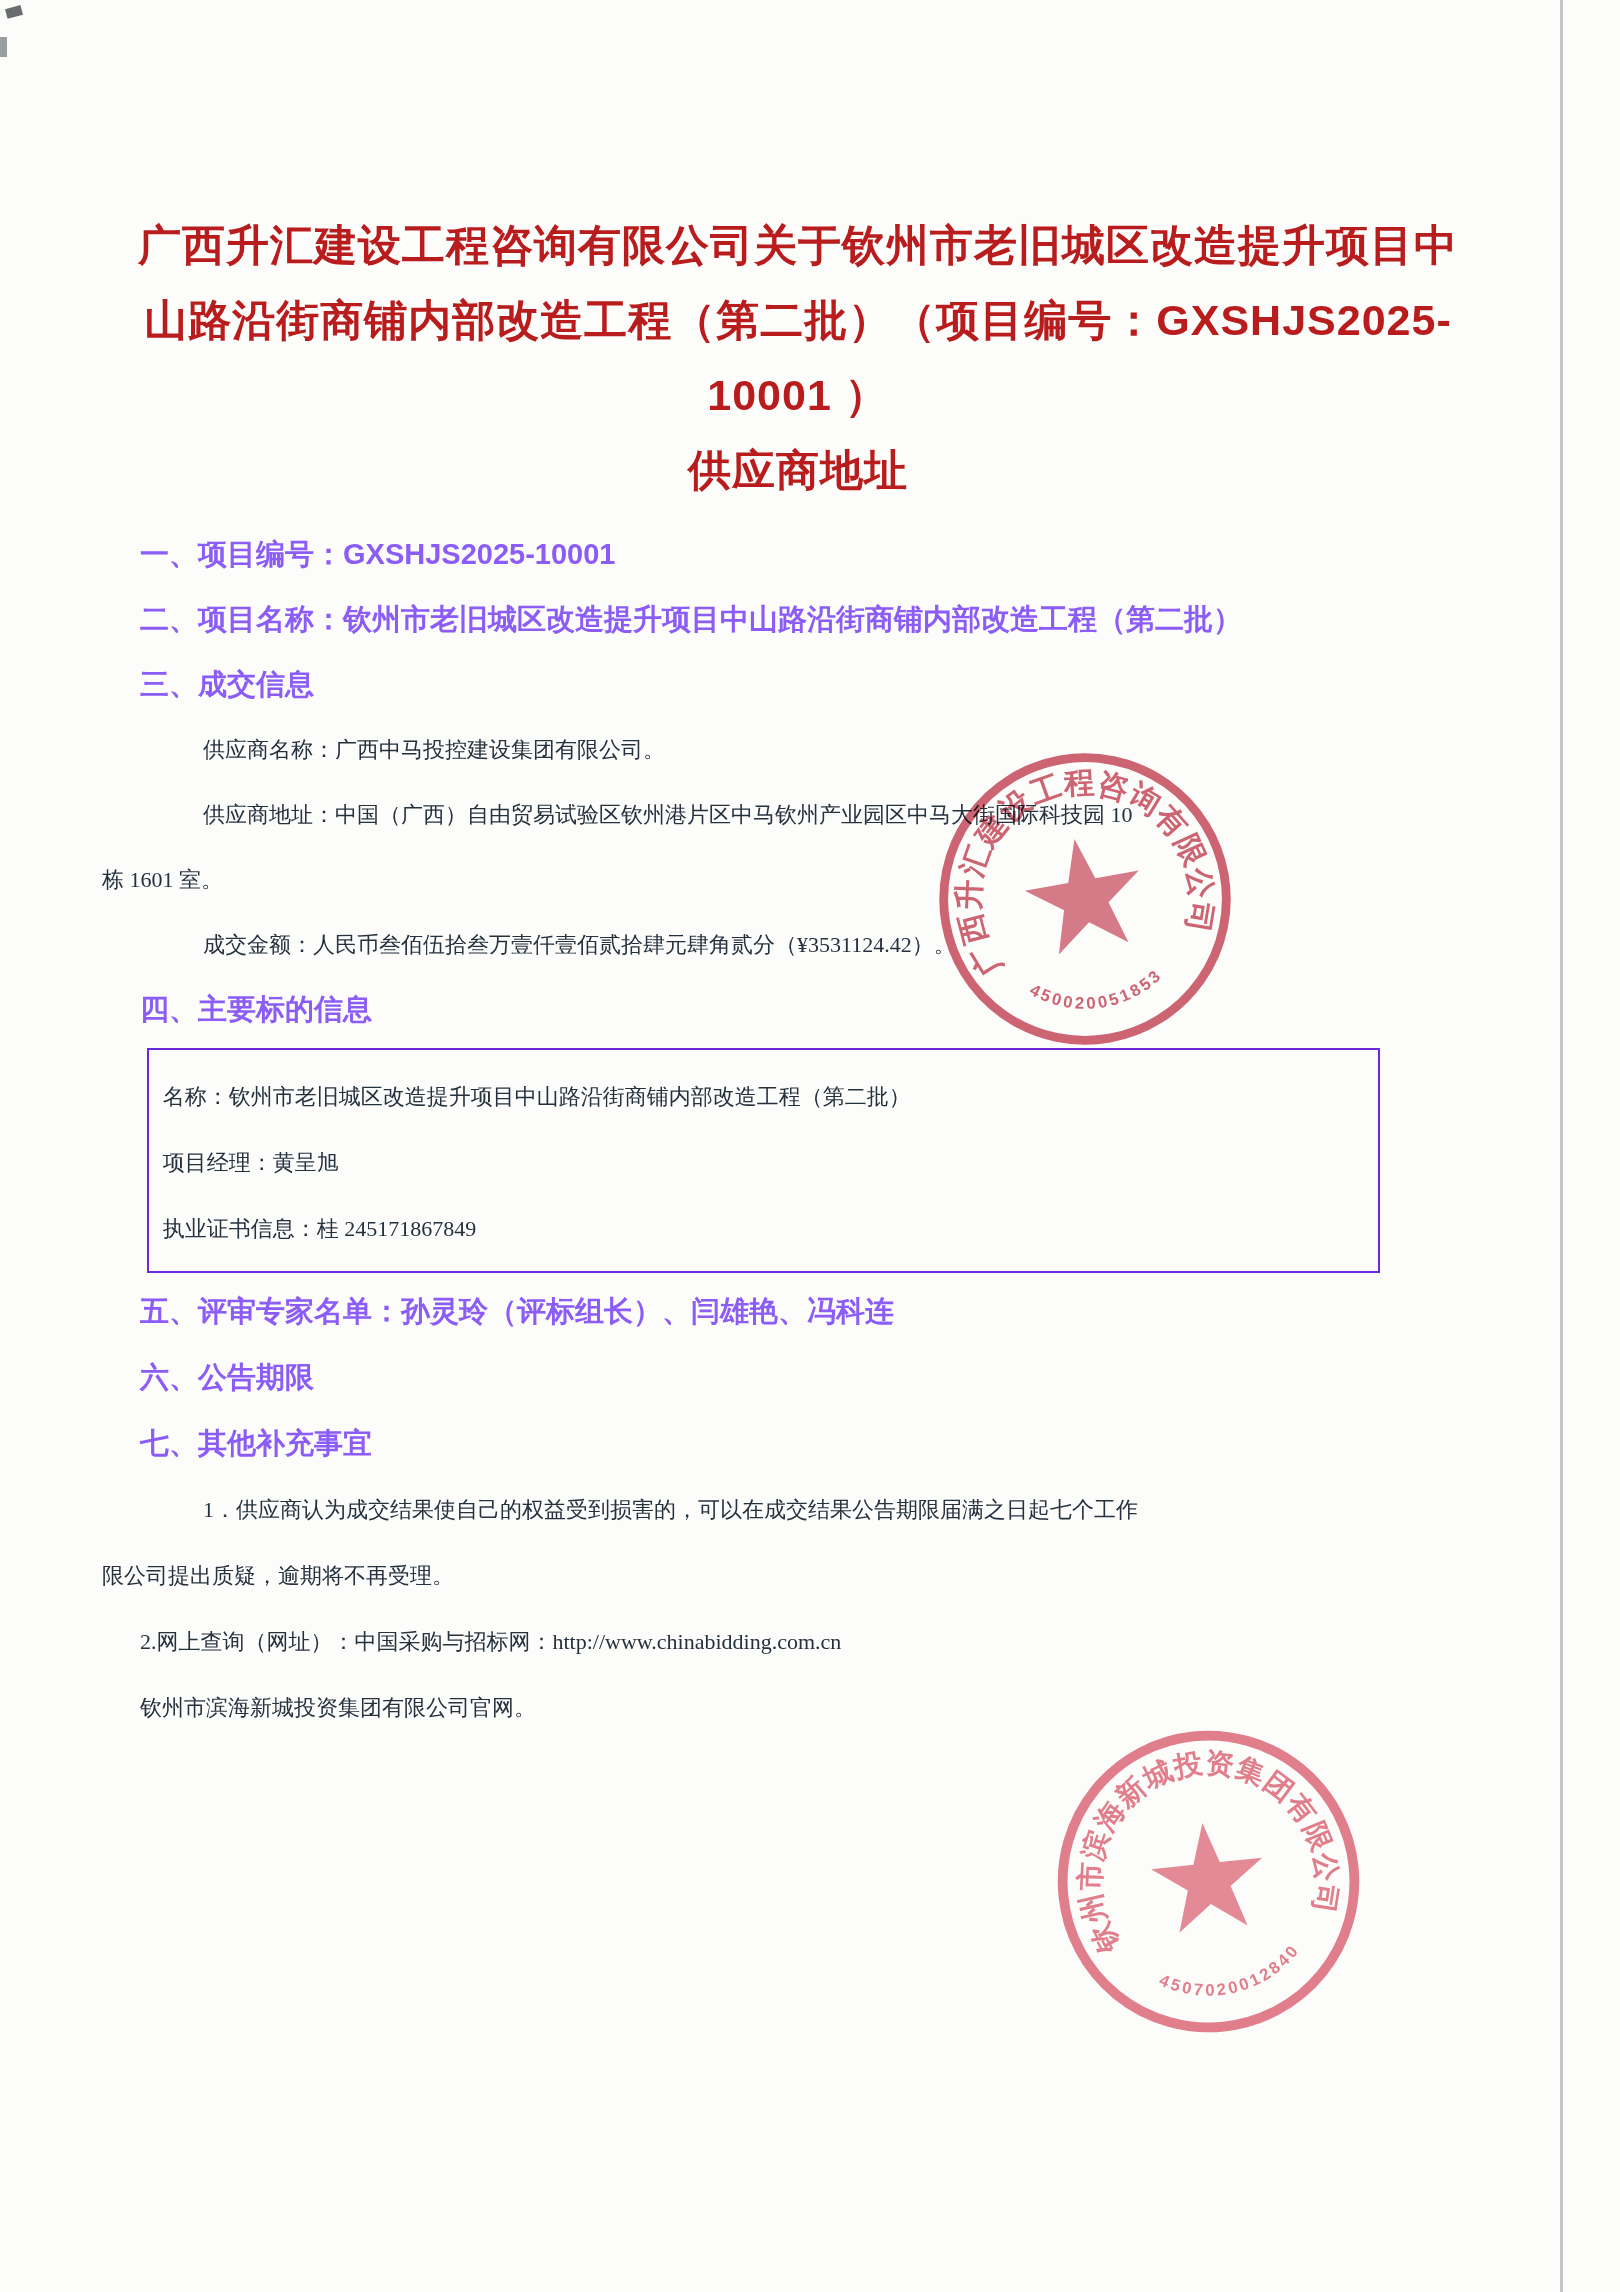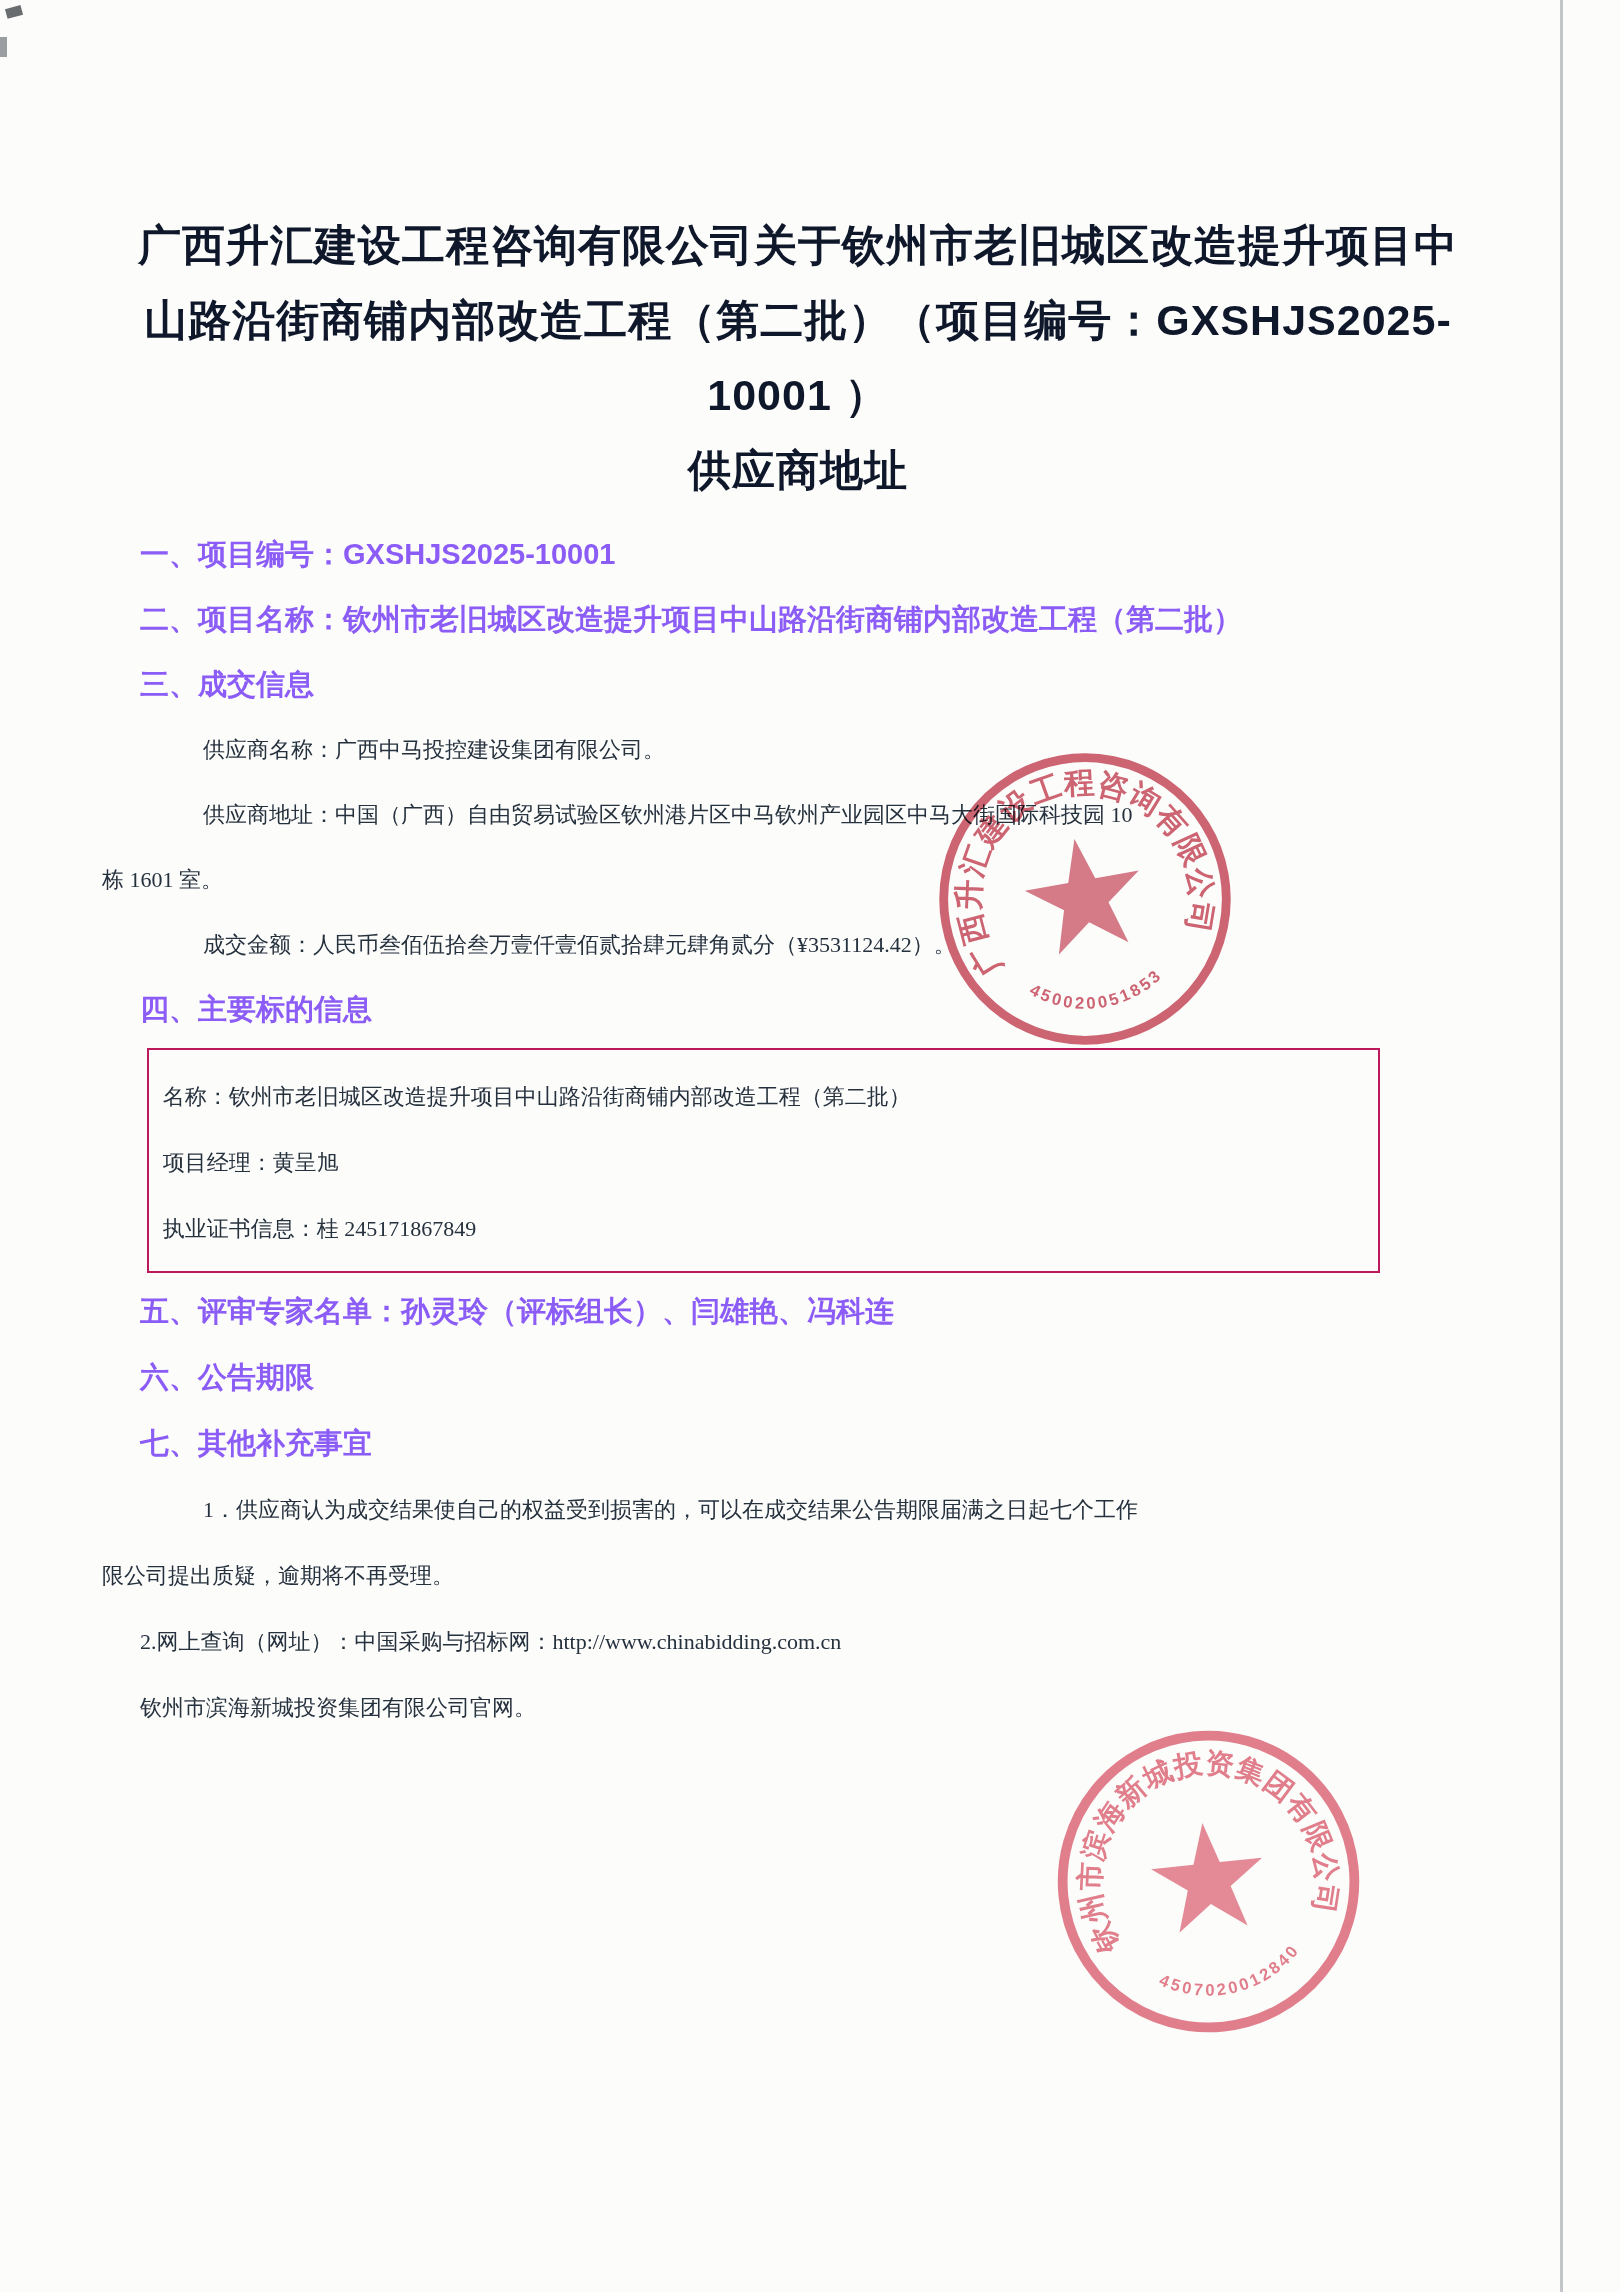--- a/index.html
+++ b/index.html
@@ -4,31 +4,31 @@
 <style>
   html,body{margin:0;padding:0;background:#e8e8e6;}
   .page{
     position:relative;width:1620px;height:2293px;margin:0 auto;
     background:#fcfcfb;overflow:hidden;
     font-family:"Liberation Serif","DejaVu Serif",serif;
     color:#26313e;
   }
   .content{position:absolute;left:102px;top:208px;width:1392px;}
   .title{ text-align:center;font-family:"Liberation Sans","DejaVu Sans",sans-serif;
-    font-weight:bold;font-size:43px;line-height:75px;color:#0f172a;letter-spacing:1px;
+    font-weight:bold;font-size:43px;line-height:75px;color:#b91c1c;letter-spacing:1px;
     margin:0 0 13.7px 0;}
   .ln{height:65px;display:flex;align-items:center;font-size:22px;line-height:39px;
       white-space:nowrap;}
   .s{padding-left:38px;}     
   .i{padding-left:101px;}    
   .f{padding-left:0;}        
   .sec{font-family:"Liberation Sans","DejaVu Sans",sans-serif;font-weight:600;
        font-size:29px;color:#8b5cf6;}
   .subject-box{
-    margin:5.9px 0 5.9px 45px;width:1215px;border:2px solid #be185d;
+    margin:5.9px 0 5.9px 45px;width:1215px;border:2px solid #6d28d9;
     padding:13.7px 0 9.8px 13.7px;background:transparent;
   }
   .subject-box .ln{height:66px;}
   .tail .ln{height:66px;}
   .edge-line{position:absolute;top:0;right:57px;width:2.9px;height:2293px;
     background:#c3c6c9;}
   .artifact{position:absolute;background:#6a6d70;}
   .a1{left:5.9px;top:6.9px;width:15.7px;height:9.8px;transform:rotate(-15deg);}
   .a2{left:0px;top:37px;width:6.9px;height:19.6px;background:#9b9ea1;}
   .seal{position:absolute;mix-blend-mode:multiply;opacity:.88;}

